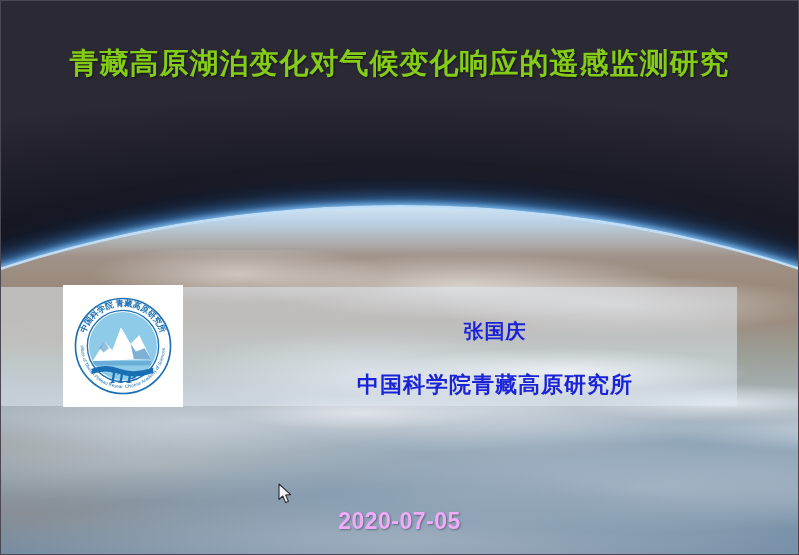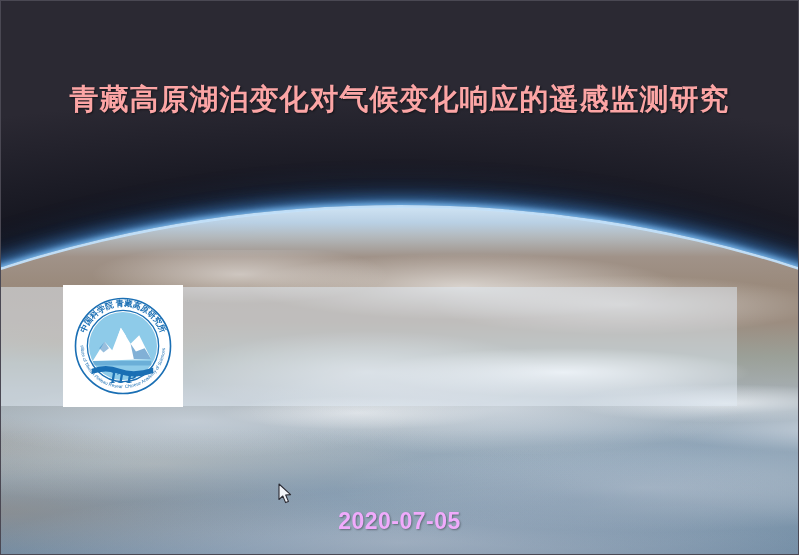--- a/index.html
+++ b/index.html
@@ -147,29 +147,28 @@
     pointer-events: none;
   }
 
   
   .title {
     position: absolute;
     left: 0;
     top: 45px;
     width: 799px;
     text-align: center;
-    color: #fca5a5;
+    color: #84cc16;
     font-size: 29px;
     font-weight: bold;
     letter-spacing: 1px;
     line-height: 1.25;
     text-shadow: 1px 1px 2px rgba(0,0,0,.55);
     z-index: 30;
     white-space: nowrap;
-    margin-top: 36px;
   }
 
   
   .band {
     position: absolute;
     left: 0;
     top: 287px;
     width: 737px;
     height: 119px;
     background: rgba(225,233,243,.52);
@@ -292,21 +291,23 @@
         <path d="M 114,96 L 124,110 L 140,104 L 152,124 L 120,124 Z" fill="#1a6fb4" opacity=".55"></path>
         <path d="M 66,92 L 74,104 L 64,112 L 56,104 Z" fill="#1a6fb4" opacity=".45"></path>
         <path d="M 44,128 L 152,128 L 152,136 L 44,136 Z" fill="#1a6fb4" opacity=".30"></path>
         <path d="M 42,142 q 26,-10 52,0 q 26,10 62,-2 l 0,10 q -36,12 -62,2 q -26,-10 -52,0 Z" fill="#1a6fb4"></path>
       </g>
 
       <text x="100" y="168" text-anchor="middle" font-size="30" font-weight="bold" font-style="italic" fill="#1a6fb4" font-family="'Liberation Serif', serif">ITP</text>
     </svg>
   </div>
 
-
+  <div class="author">张国庆</div>
+
+  <div class="affiliation">中国科学院青藏高原研究所</div>
 
   <div class="date">2020-07-05</div>
 
   <div class="cursor">
     <svg width="16" height="22" viewBox="0 0 16 22">
       <path d="M 1,1 L 1,16.5 L 4.8,13 L 7.6,19.6 L 10.4,18.4 L 7.7,12 L 12.6,11.6 Z" fill="#f2f4f8" stroke="#2b2b33" stroke-width="1.1" stroke-linejoin="round"></path>
     </svg>
   </div>
 
   <div class="slide-border"></div>

